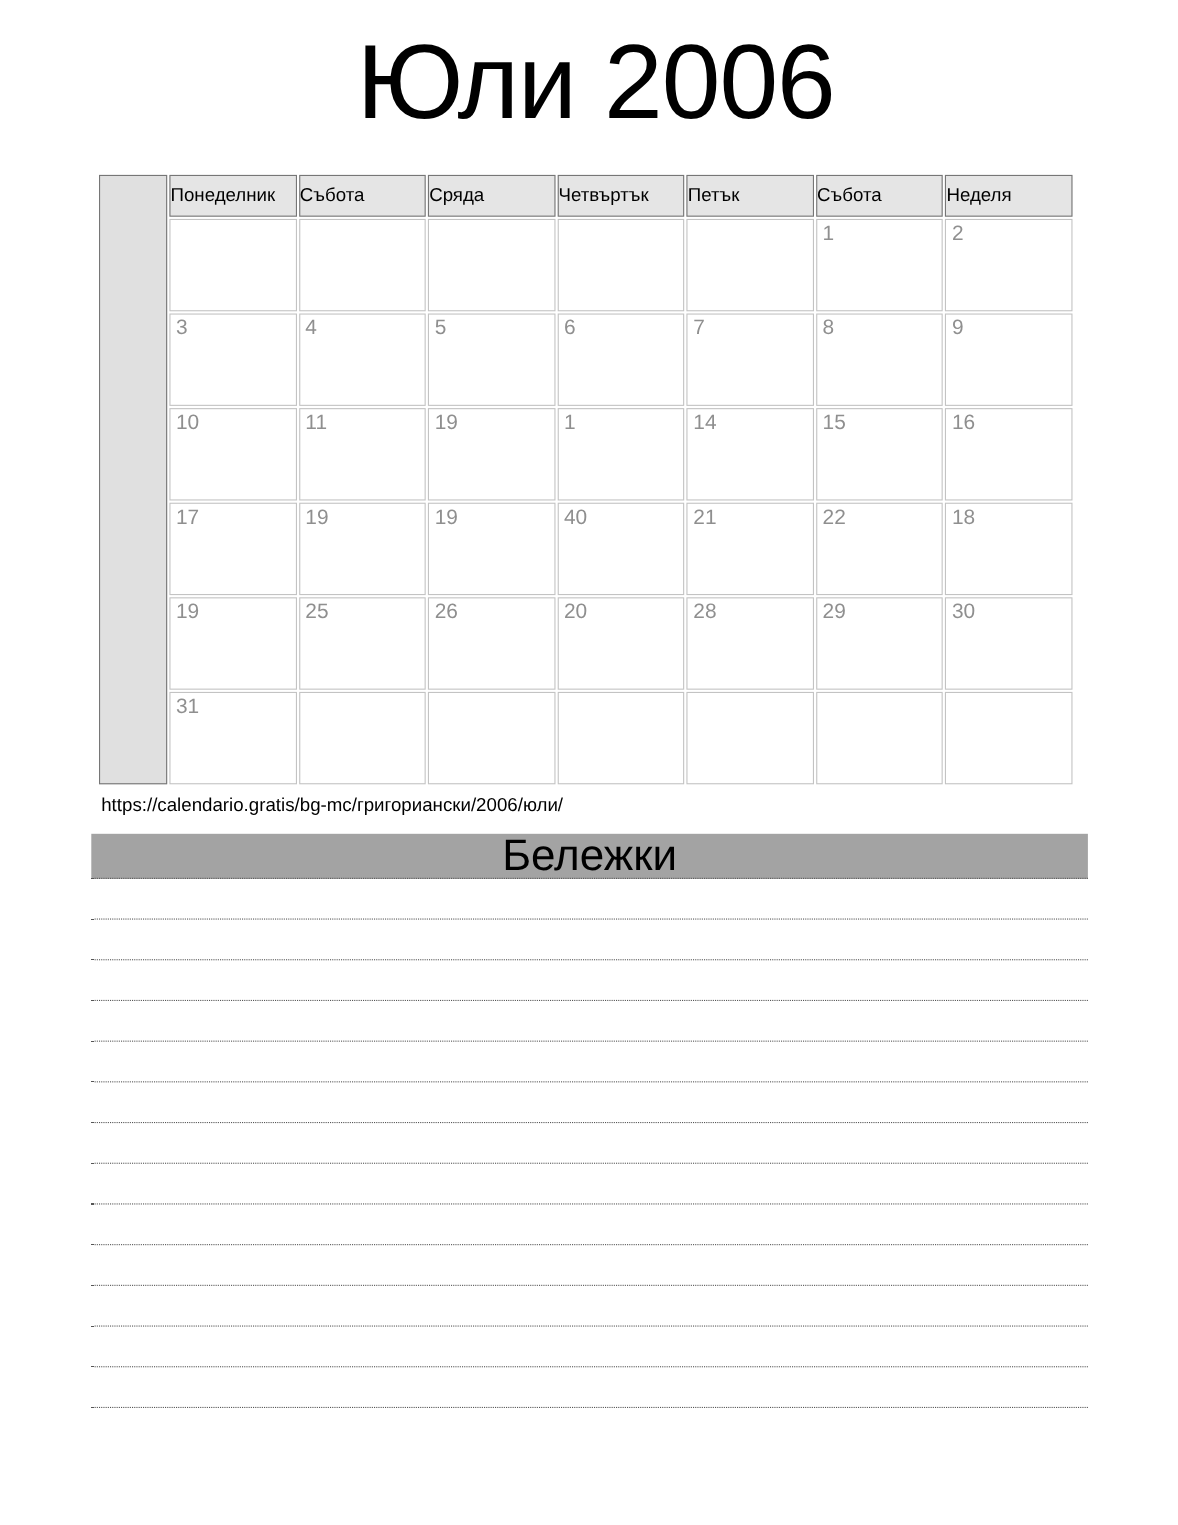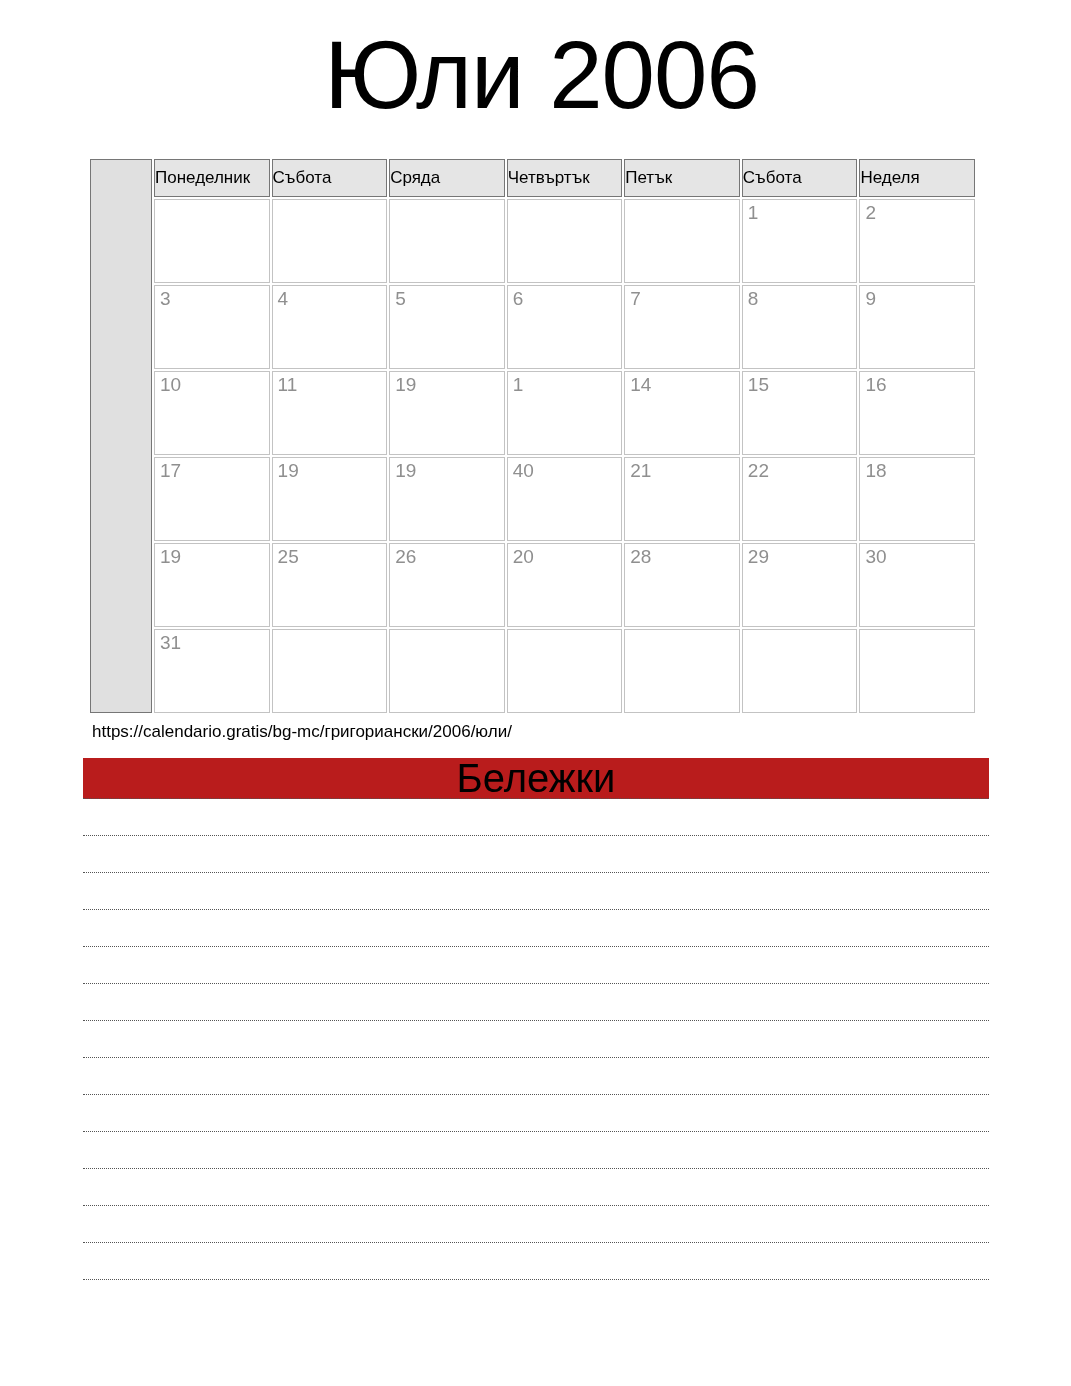--- a/index.html
+++ b/index.html
@@ -57,21 +57,21 @@
   .source-url {
     margin: 7px 14px 0 92px;
     font-size: 17px;
     color: #000;
   }
   .notes {
     margin: 16px 0 0 83px;
     width: 906px;
   }
   .notes-header {
-    background: #b91c1c;
+    background: #a3a3a3;
     height: 40px;
     border-bottom: 1px dotted #555;
     display: flex;
     align-items: center;
     justify-content: center;
     font-size: 40px;
     line-height: 40px;
     color: #000;
   }
   .note-line {

